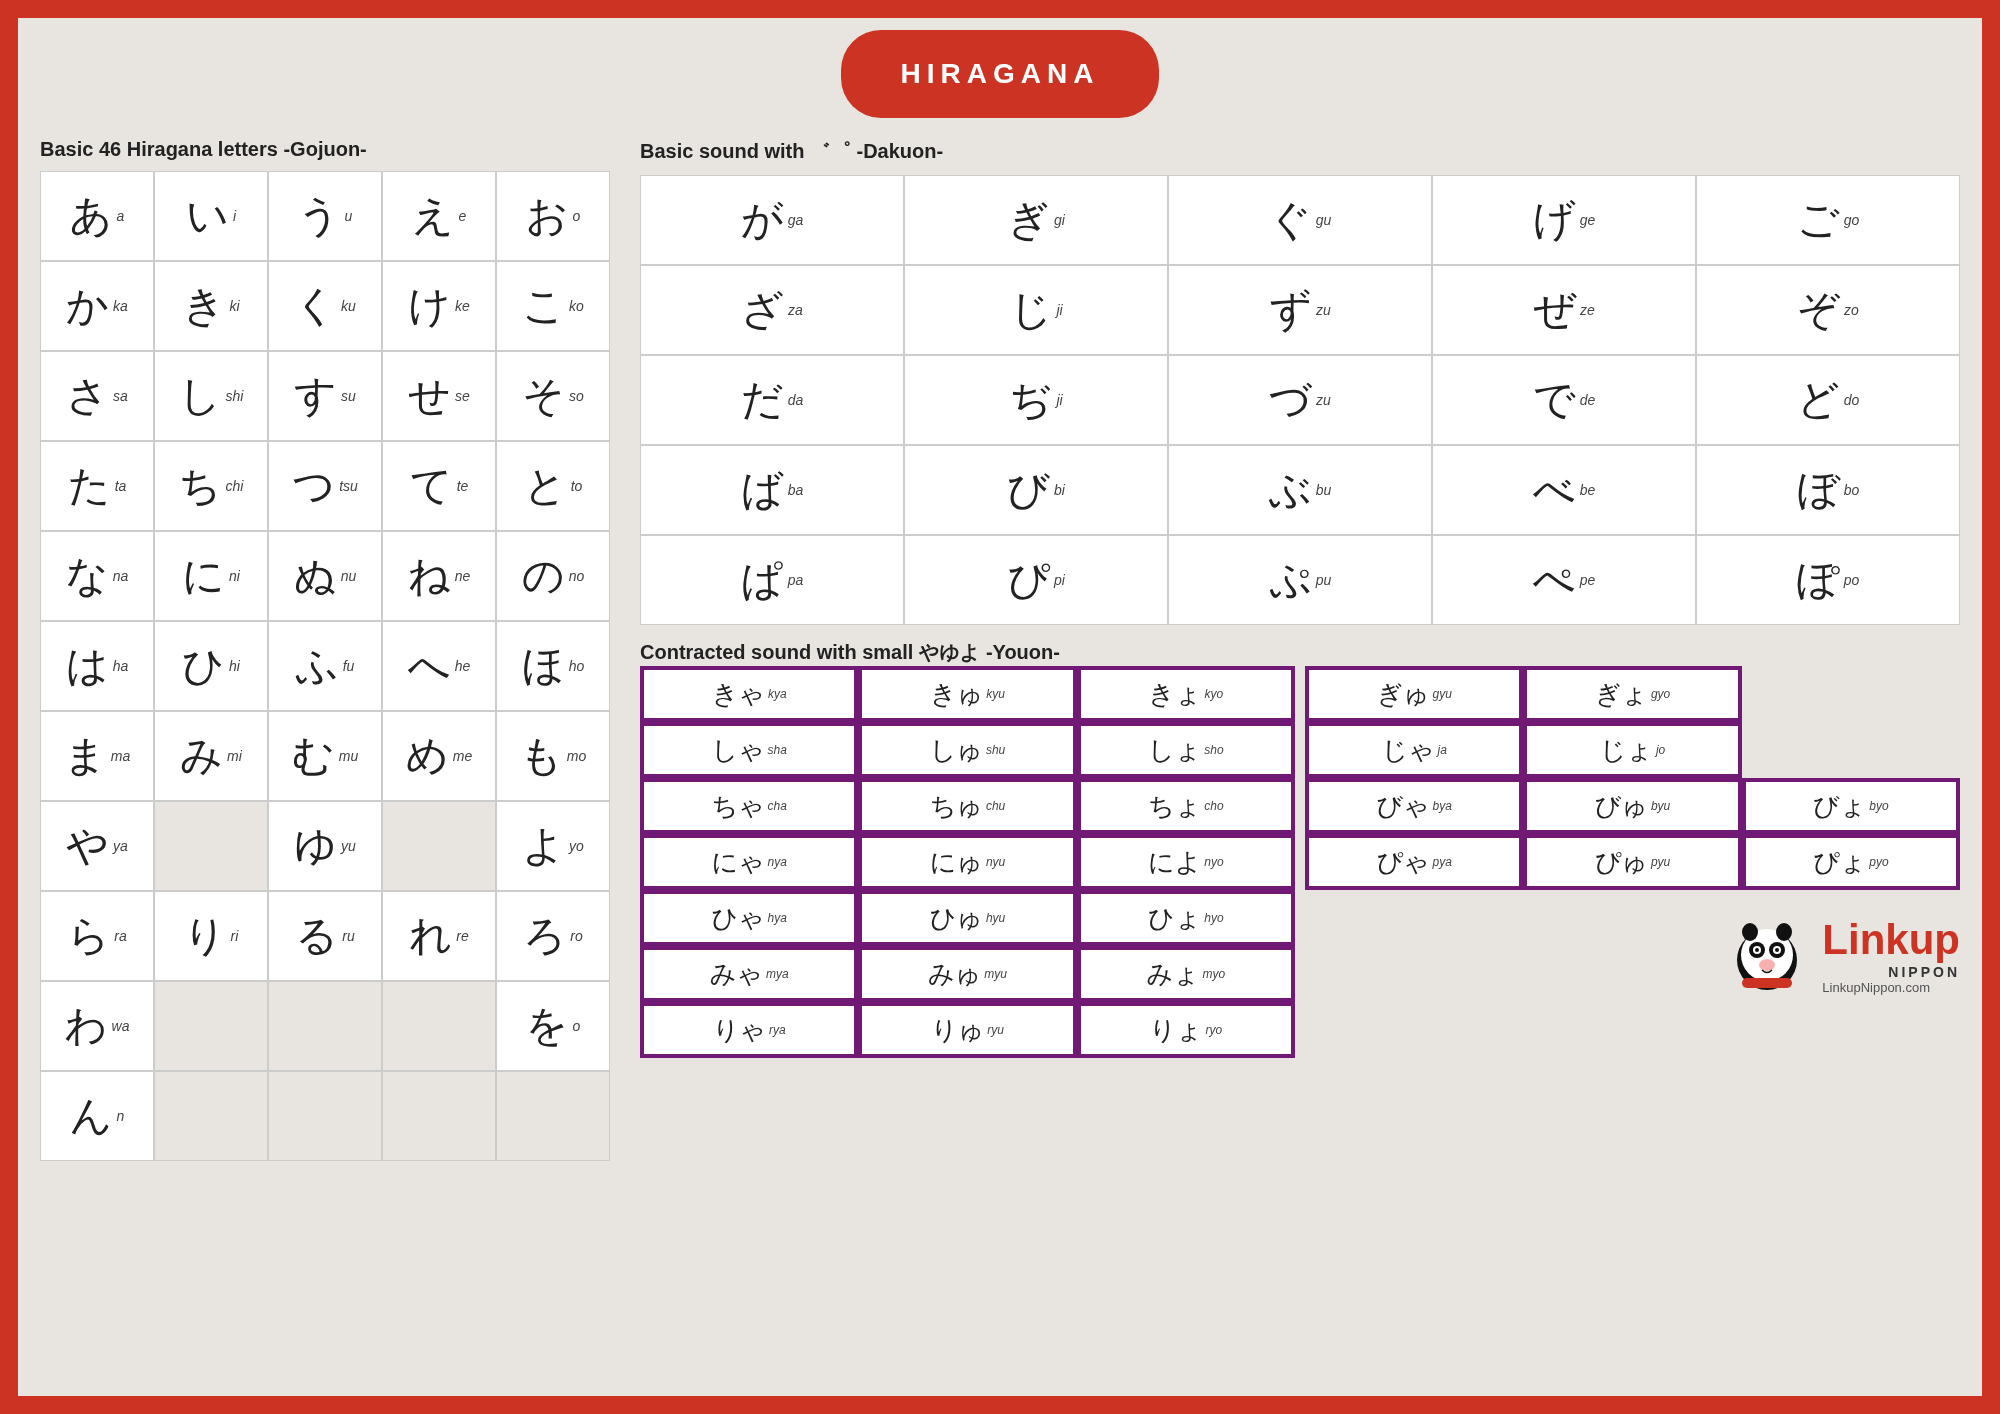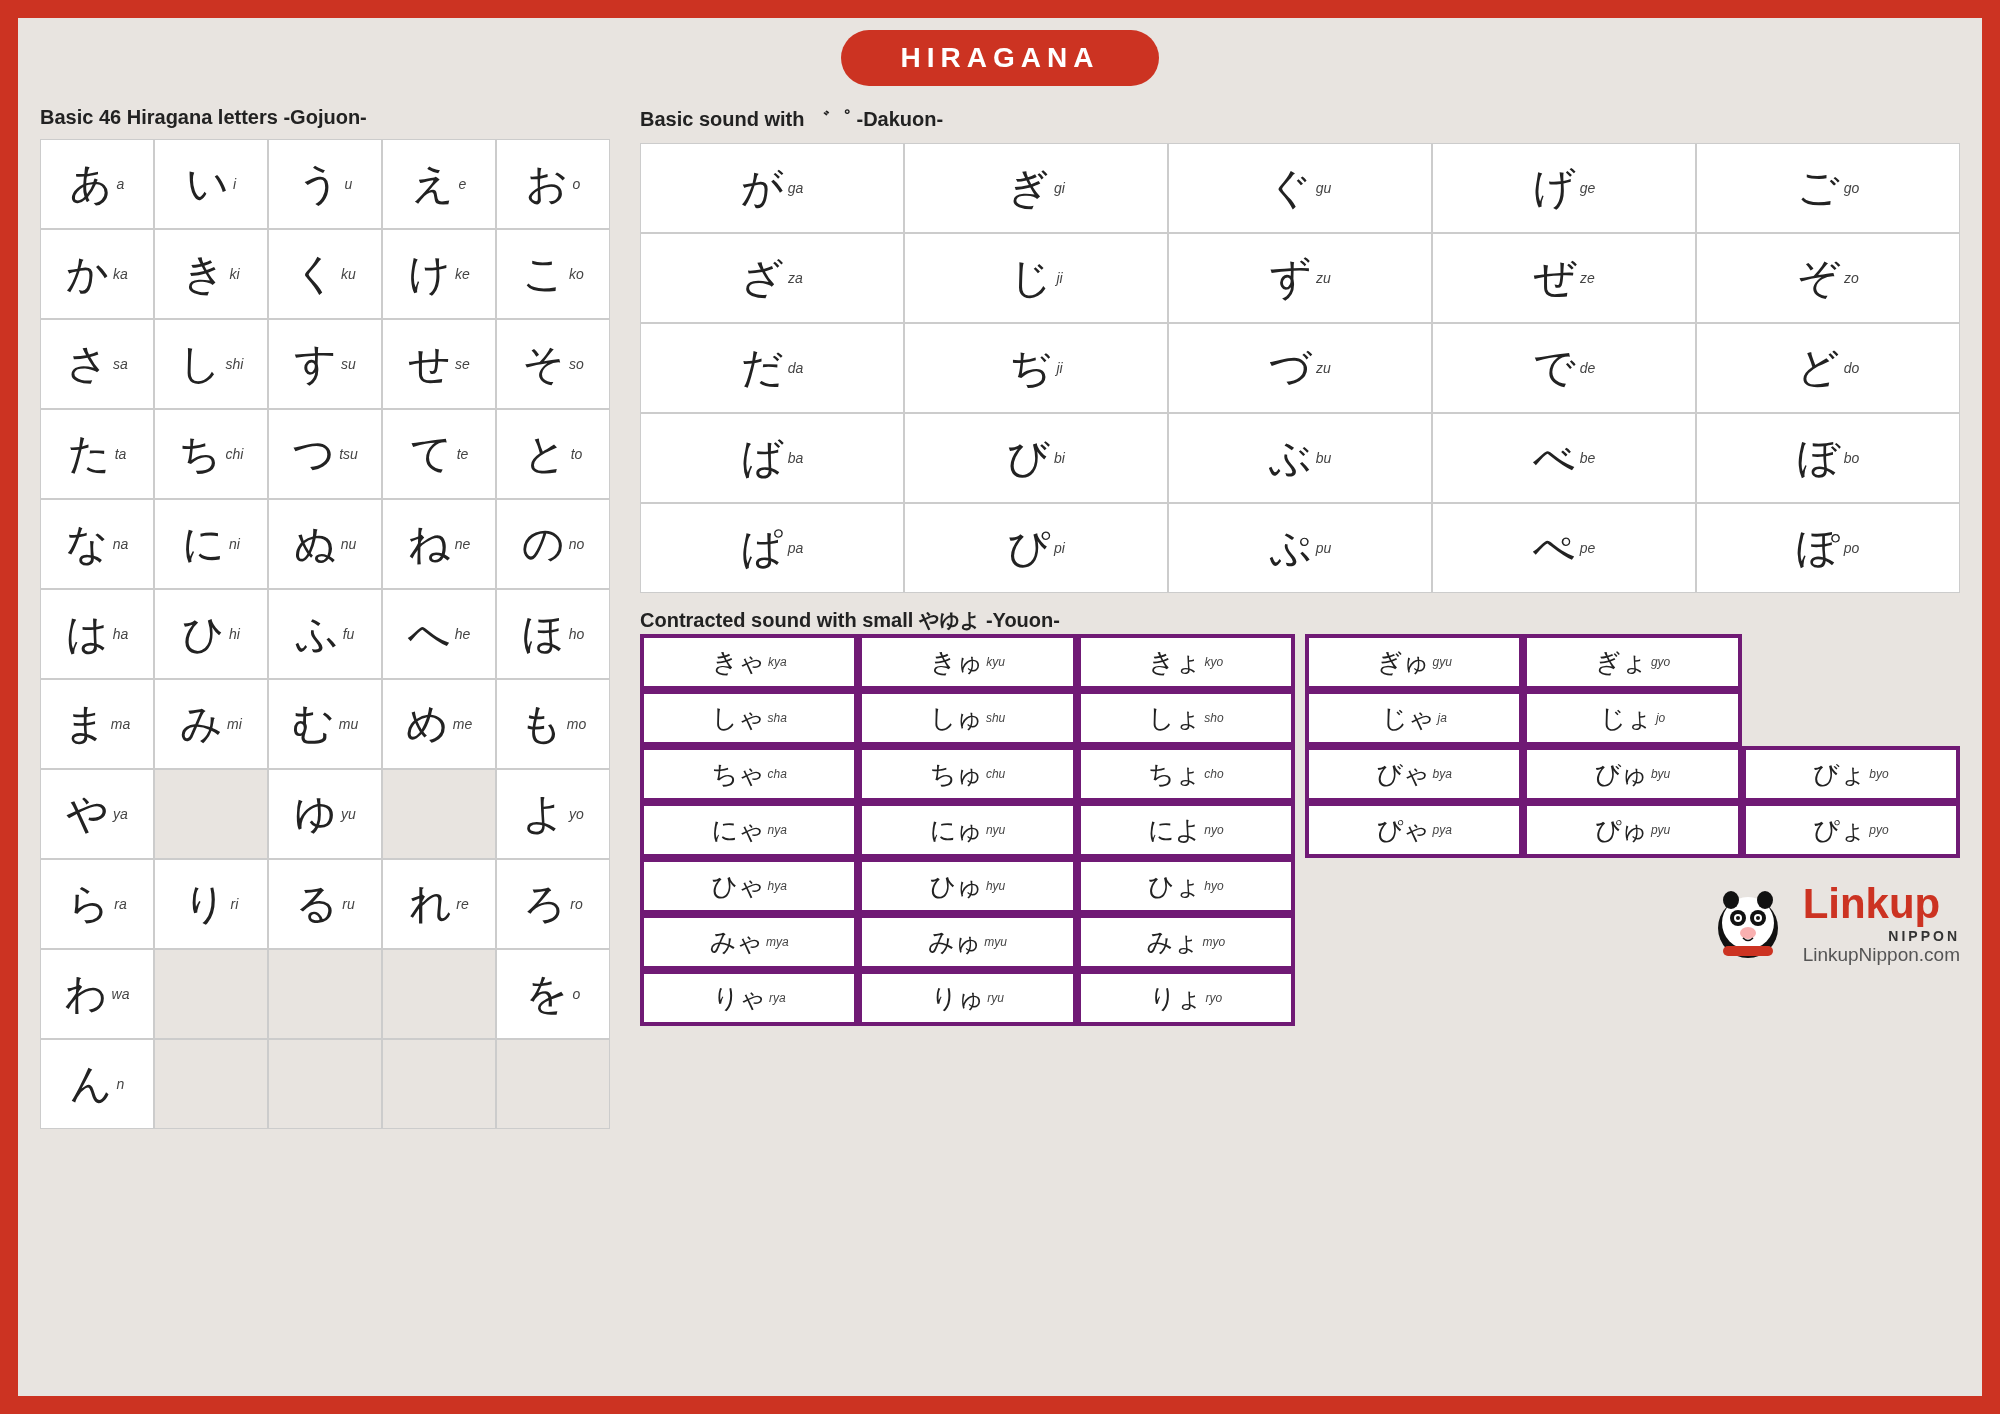--- a/index.html
+++ b/index.html
@@ -25,21 +25,21 @@
       text-align: center;
       margin-bottom: 20px;
     }
     .page-title {
       display: inline-block;
       background: #cc3322;
       color: white;
       font-size: 28px;
       font-weight: bold;
       letter-spacing: 6px;
-      padding: 12px 60px;
+      padding: 28px 60px;
       border-radius: 40px;
     }
 
     .main-content {
       display: flex;
       gap: 30px;
     }
 
     .left-section {
       flex: 0 0 570px;
@@ -636,19 +636,19 @@
 
             <ellipse cx="28" cy="22" rx="8" ry="9" fill="#111"></ellipse>
             <ellipse cx="62" cy="22" rx="8" ry="9" fill="#111"></ellipse>
 
             <rect x="20" y="68" width="50" height="10" rx="5" fill="#cc3322"></rect>
 
           </svg>
           <div>
             <span style="font-size:42px;font-weight:bold;color:#cc3322;font-family:Arial Black,Arial,sans-serif;">Link</span><span style="font-size:42px;font-weight:bold;color:#cc3322;">up</span>
             <div style="font-size:14px;font-weight:bold;letter-spacing:3px;color:#333;text-align:right;">NIPPON</div>
-            <div style="font-size:19px;color:#555;">LinkupNippon.com</div>
+            <div style="font-size:13px;color:#555;">LinkupNippon.com</div>
           </div>
         </div>
       </div>
     </div>
   </div>
 </div>
 
 </body></html>

